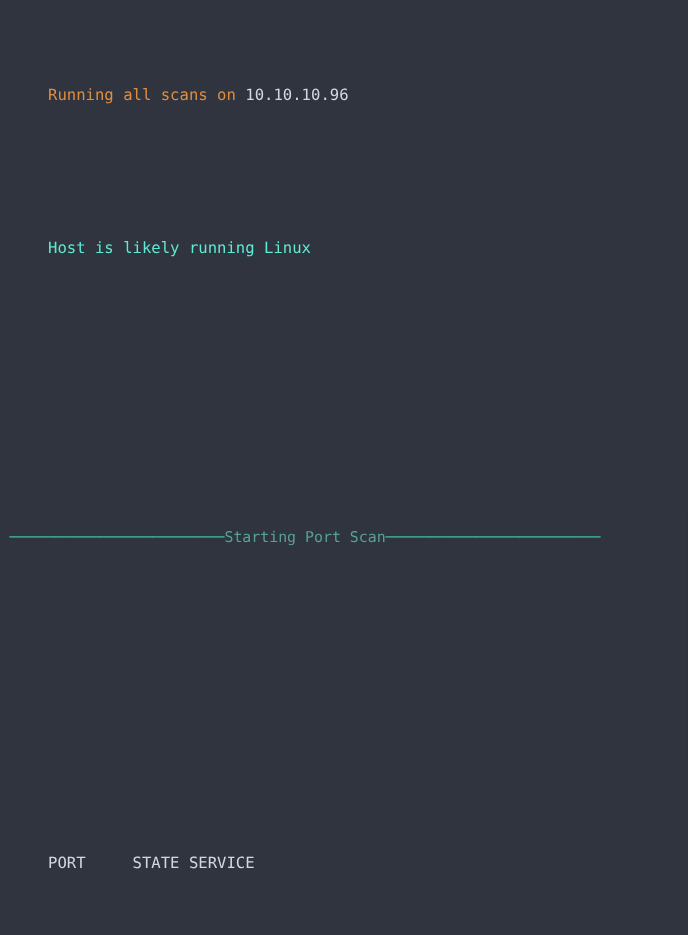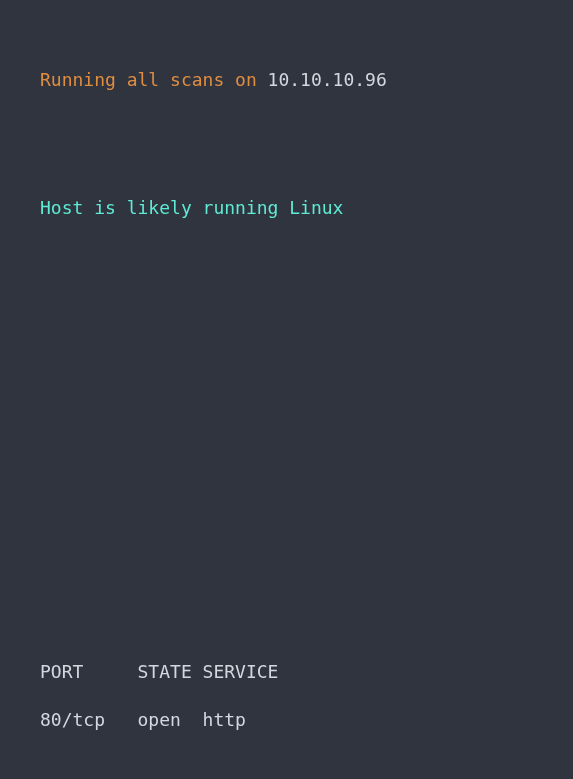--- a/index.html
+++ b/index.html
@@ -25,21 +25,21 @@
     line-height: 16px;
     letter-spacing: 0px;
     color: #d3d8e0;
     white-space: pre;
     overflow: hidden;
   }
 
   .line {
     height: 16px;
     white-space: pre;
-    font-size: 18px;
+    font-size: 13px;
     line-height: 16px;
     padding-left: 32px;
   }
 
   .blank { height: 16px; }
 
   .c-orange { color: #e08d40; }
   .c-teal   { color: #5eead4; }
   .c-plain  { color: #d3d8e0; }
 
@@ -68,28 +68,28 @@
 
   <div class="blank"></div>
 
   <div class="line c-teal">Host is likely running Linux</div>
 
   <div class="blank"></div>
   <div class="blank"></div>
   <div class="blank"></div>
 
   
+  <div class="banner"><span class="rule">────────────────────────</span><span class="btitle">Starting Port Scan</span><span class="rule">────────────────────────</span></div>
 
   <div class="blank"></div>
   <div class="blank"></div>
   <div class="blank"></div>
   <div class="blank"></div>
 
   <div class="line c-plain">PORT     STATE SERVICE</div>
-  <div class="line c-plain">80/tcp   open  http</div>
   
 
   
   
   
   
 
   
   
 

